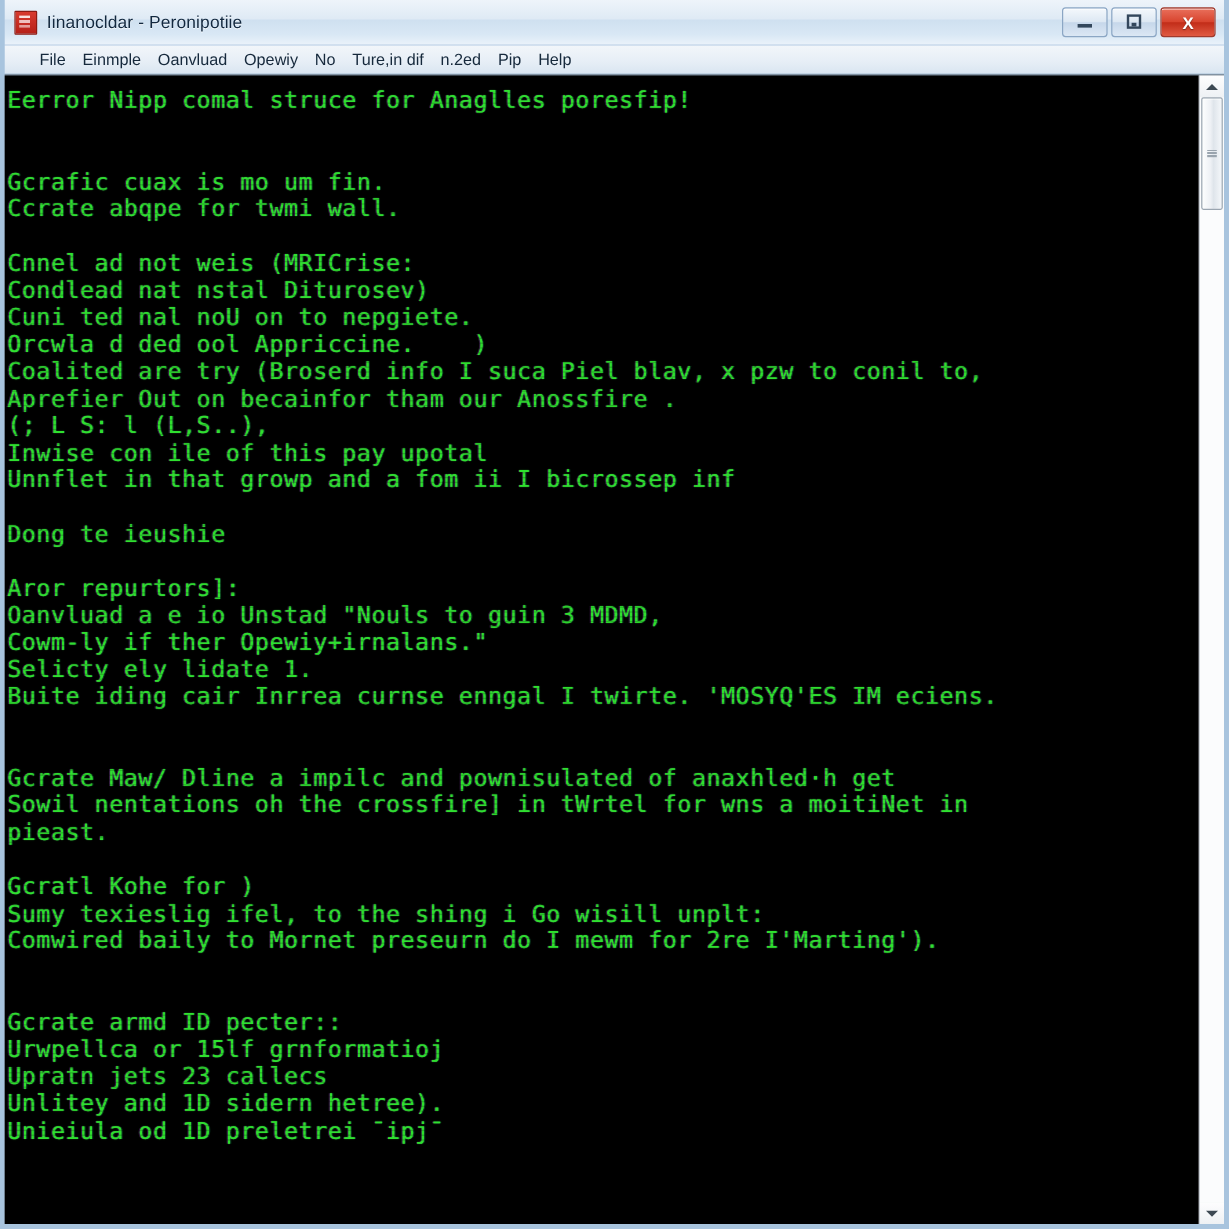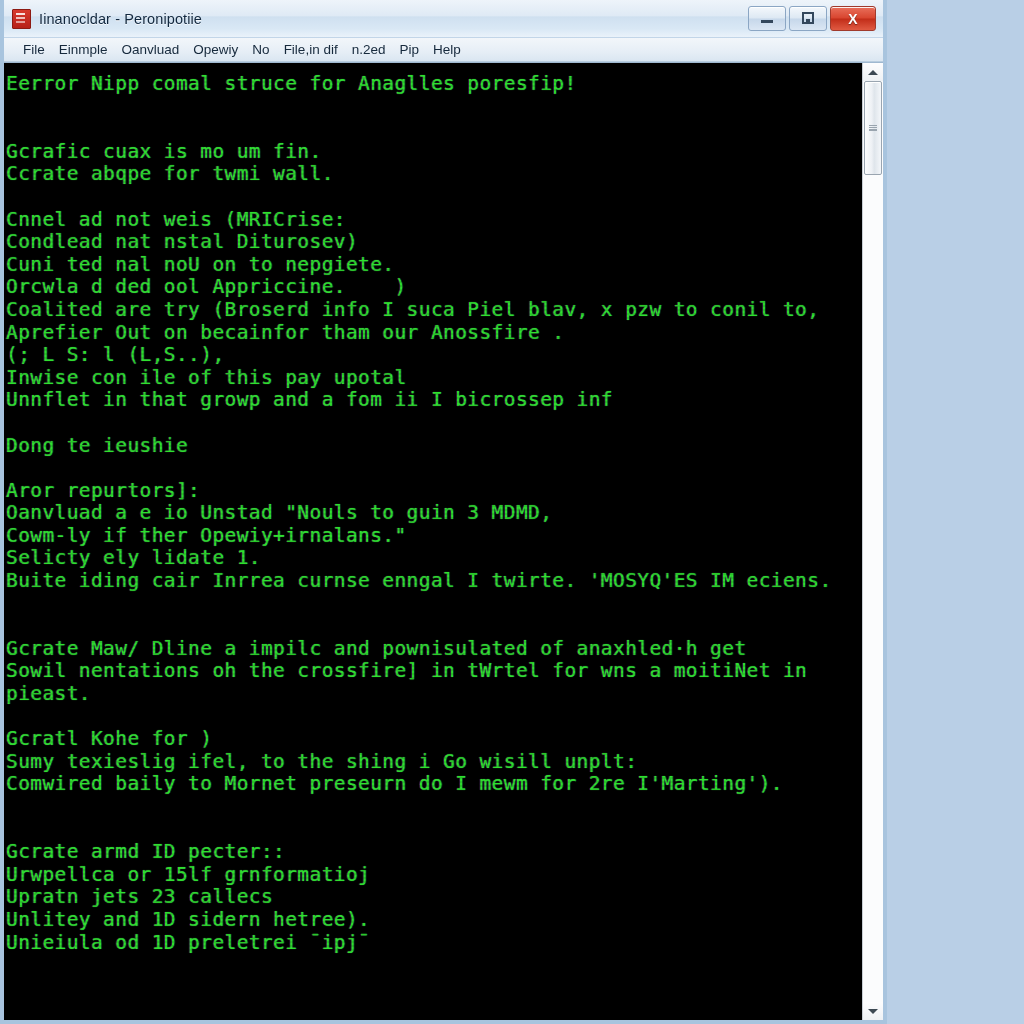--- a/index.html
+++ b/index.html
@@ -9,21 +9,21 @@
     background: #b9cfe6;
     width: 1024px;
     height: 1024px;
     overflow: hidden;
     font-family: "Liberation Sans", sans-serif;
   }
 
   #window {
     position: absolute;
     left: 0; top: 0;
-    width: 887px;
+    width: 1024px;
     height: 1024px;
     box-sizing: border-box;
     border: 4px solid #a8c4de;
     border-top: none;
     background: linear-gradient(to bottom, #e8f0f8 0%, #dbe7f3 100%);
     display: flex;
     flex-direction: column;
   }
 
   
@@ -112,21 +112,21 @@
   }
 
   
   .menubar {
     flex: 0 0 24px;
     height: 24px;
     background: linear-gradient(to bottom, #f2f6fa 0%, #e6eef6 60%, #dae6f1 100%);
     border-bottom: 1px solid #b9cddf;
     display: flex;
     align-items: center;
-    padding-left: 12px;
+    padding-left: 22px;
     box-sizing: border-box;
   }
   .menu-item {
     font-size: 13.5px;
     color: #16293c;
     padding: 2px 7px 3px 7px;
     white-space: nowrap;
     cursor: default;
   }
 
@@ -246,21 +246,21 @@
       </div>
     </div>
   </div>
 
   <div class="menubar">
     <div class="menu-item">File</div>
     <div class="menu-item">Einmple</div>
     <div class="menu-item">Oanvluad</div>
     <div class="menu-item">Opewiy</div>
     <div class="menu-item">No</div>
-    <div class="menu-item">File,in dif</div>
+    <div class="menu-item">Ture,in dif</div>
     <div class="menu-item">n.2ed</div>
     <div class="menu-item">Pip</div>
     <div class="menu-item">Help</div>
   </div>
 
   <div class="term-wrap">
 
     <div class="terminal">
       <div class="crt" id="crt-lines" style="color: rgb(47, 224, 47);"><div class="line">Eerror Nipp comal struce for Anaglles poresfip!</div><div class="blank">&nbsp;</div><div class="blank">&nbsp;</div><div class="line">Gcrafic cuax is mo um fin.</div><div class="line">Ccrate abqpe for twmi wall.</div><div class="blank">&nbsp;</div><div class="line">Cnnel ad not weis (MRICrise:</div><div class="line">Condlead nat nstal Diturosev)</div><div class="line">Cuni ted nal noU on to nepgiete.</div><div class="line">Orcwla d ded ool Appriccine.    )</div><div class="line">Coalited are try (Broserd info I suca Piel blav, x pzw to conil to,</div><div class="line">Aprefier Out on becainfor tham our Anossfire .</div><div class="line">(; L S: l (L,S..),</div><div class="line">Inwise con ile of this pay upotal</div><div class="line">Unnflet in that growp and a fom ii I bicrossep inf</div><div class="blank">&nbsp;</div><div class="line">Dong te ieushie</div><div class="blank">&nbsp;</div><div class="line">Aror repurtors]:</div><div class="line">Oanvluad a e io Unstad "Nouls to guin 3 MDMD,</div><div class="line">Cowm-ly if ther Opewiy+irnalans."</div><div class="line">Selicty ely lidate 1.</div><div class="line">Buite iding cair Inrrea curnse enngal I twirte. 'MOSYQ'ES IM eciens.</div><div class="blank">&nbsp;</div><div class="blank">&nbsp;</div><div class="line">Gcrate Maw/ Dline a impilc and pownisulated of anaxhled·h get</div><div class="line">Sowil nentations oh the crossfire] in tWrtel for wns a moitiNet in</div><div class="line">pieast.</div><div class="blank">&nbsp;</div><div class="line">Gcratl Kohe for )</div><div class="line">Sumy texieslig ifel, to the shing i Go wisill unplt:</div><div class="line">Comwired baily to Mornet preseurn do I mewm for 2re I'Marting').</div><div class="blank">&nbsp;</div><div class="blank">&nbsp;</div><div class="line">Gcrate armd ID pecter::</div><div class="line">Urwpellca or 15lf grnformatioj</div><div class="line">Upratn jets 23 callecs</div><div class="line">Unlitey and 1D sidern hetree).</div><div class="line">Unieiula od 1D preletrei ¯ipj¯</div></div>
       <div class="scanlines"></div>

